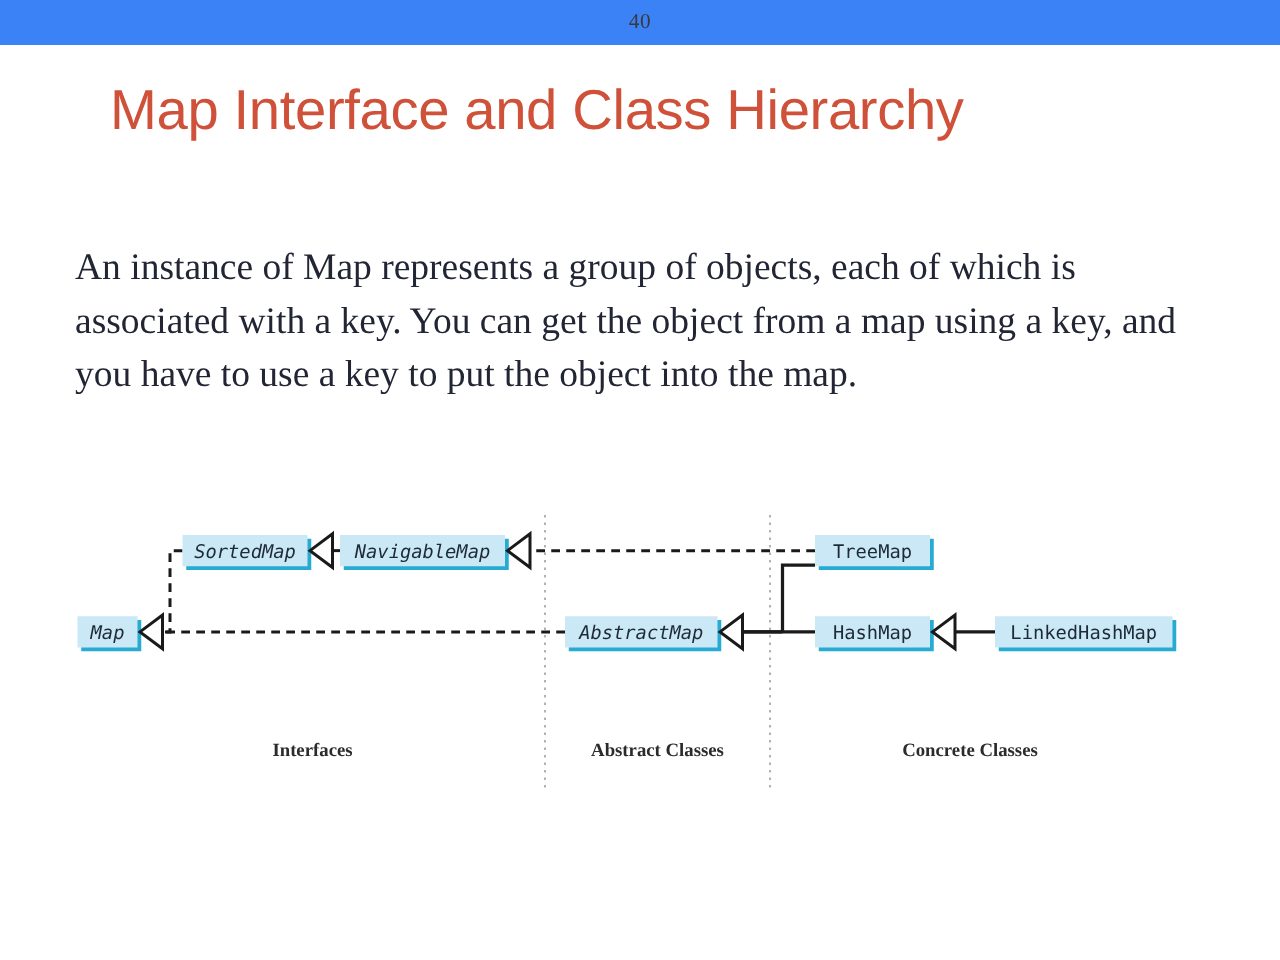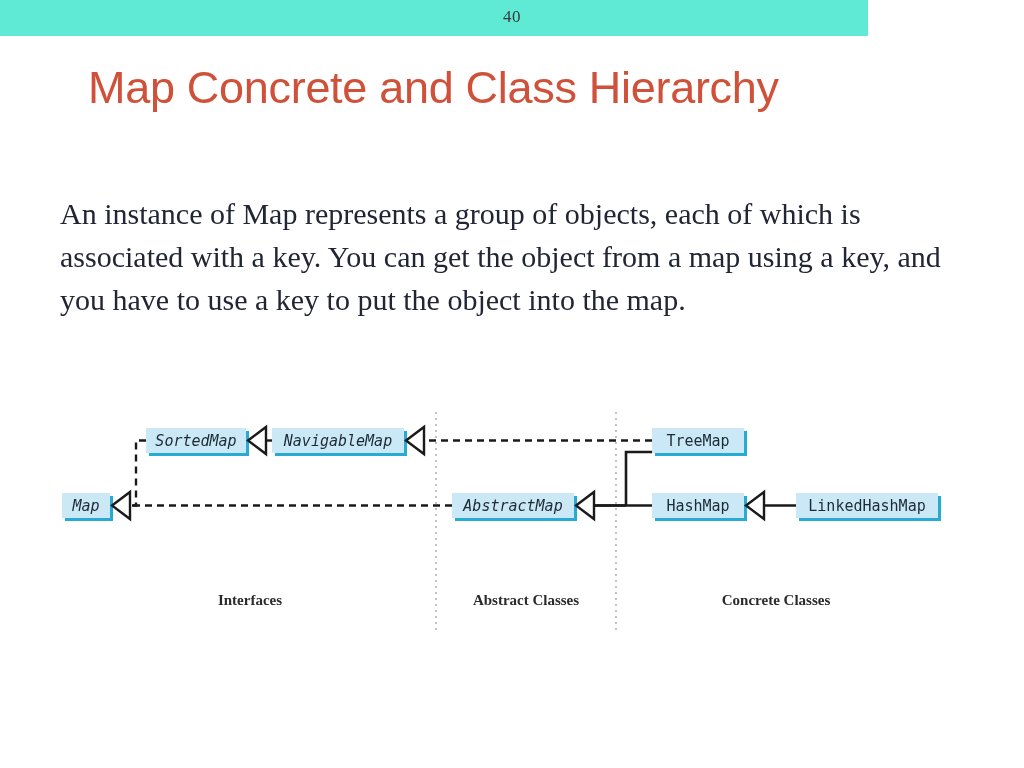--- a/index.html
+++ b/index.html
@@ -12,23 +12,23 @@
     height: 768px;
     position: relative;
     overflow: hidden;
     font-family: "Liberation Sans", sans-serif;
   }
 
   
   #top-bar {
     position: absolute;
     left: 0; top: 0;
-    width: 868px;
+    width: 1024px;
     height: 36px;
-    background: #5eead4;
+    background: #3b82f6;
   }
   #page-number {
     position: absolute;
     left: 0; top: 7px;
     width: 1024px;
     text-align: center;
     font-family: "Liberation Serif", serif;
     font-size: 17px;
     color: #3a3a3a;
     letter-spacing: 0.5px;
@@ -85,21 +85,21 @@
     text-anchor: middle;
   }
 </style>
 </head>
 <body>
 
 <div id="top-bar">
   <div id="page-number">40</div>
 </div>
 
-<div id="slide-title">Map Concrete and Class Hierarchy</div>
+<div id="slide-title">Map Interface and Class Hierarchy</div>
 
 <div id="body-text">An instance of Map represents a group of objects, each of which is associated with a key. You can get the object from a map using a key, and you have to use a key to put the object into the map.</div>
 
 <div id="diagram-wrap">
 <svg id="diagram-svg" width="944" height="250" viewBox="0 0 944 250" xmlns="http://www.w3.org/2000/svg">
 
   <defs>
 
     <g id="tri"></g>
   </defs>

